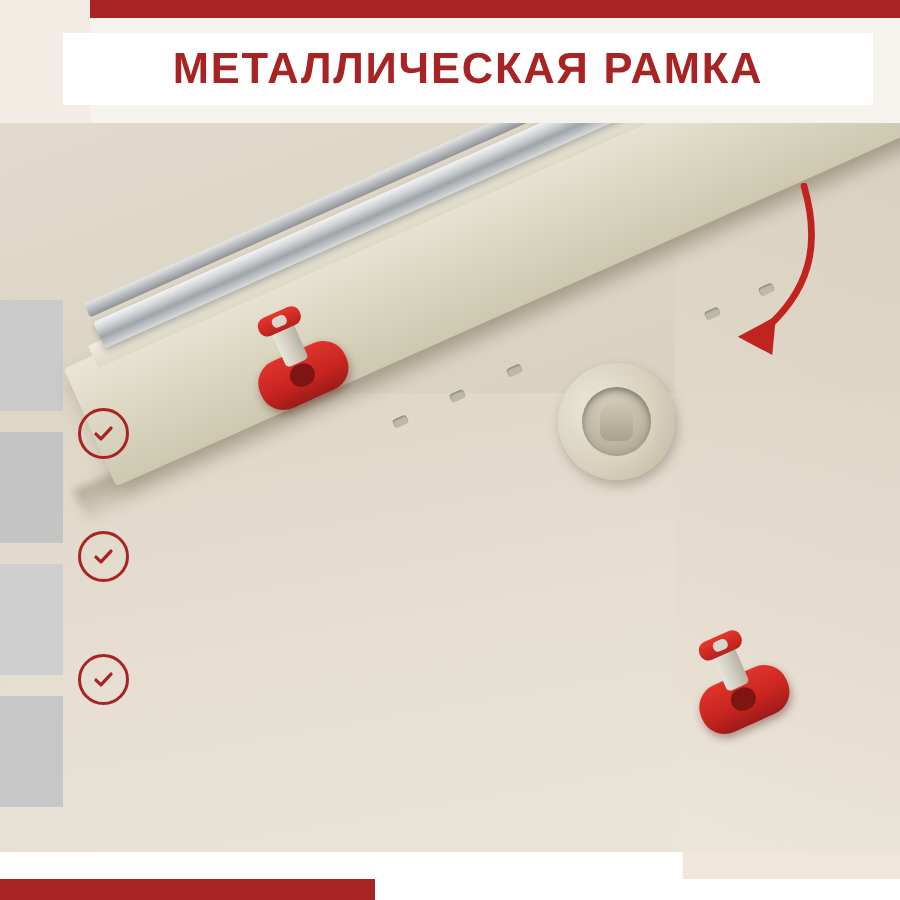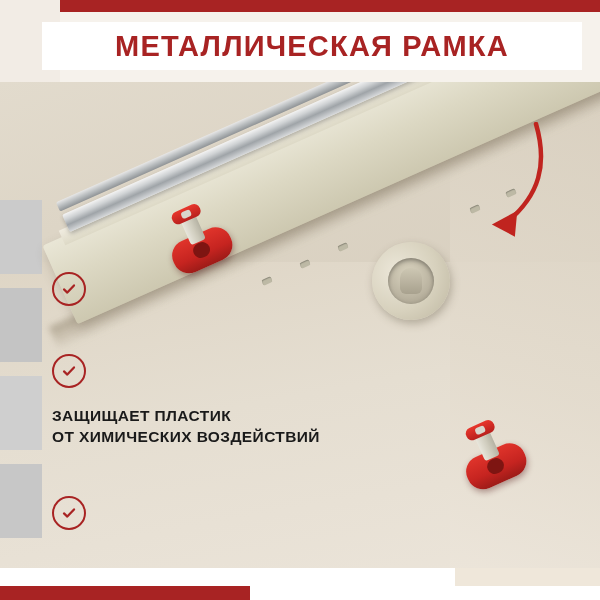--- a/index.html
+++ b/index.html
@@ -360,22 +360,20 @@
           </svg>
         </div>
       </div>
 
       <div class="feature">
         <div class="check-circle">
           <svg width="16" height="16" viewBox="0 0 16 16">
             <path d="M3 8.4 L6.3 11.6 L13 4.4" stroke="#a82323" stroke-width="2.2" fill="none" stroke-linecap="round" stroke-linejoin="round"></path>
           </svg>
         </div>
-        <div class="feature-text">ЗАЩИЩАЕТ ПЛАСТИК
-ОТ ХИМИЧЕСКИХ ВОЗДЕЙСТВИЙ</div>
       </div>
 
       <div class="feature">
         <div class="check-circle">
           <svg width="16" height="16" viewBox="0 0 16 16">
             <path d="M3 8.4 L6.3 11.6 L13 4.4" stroke="#a82323" stroke-width="2.2" fill="none" stroke-linecap="round" stroke-linejoin="round"></path>
           </svg>
         </div>
 
       </div>

